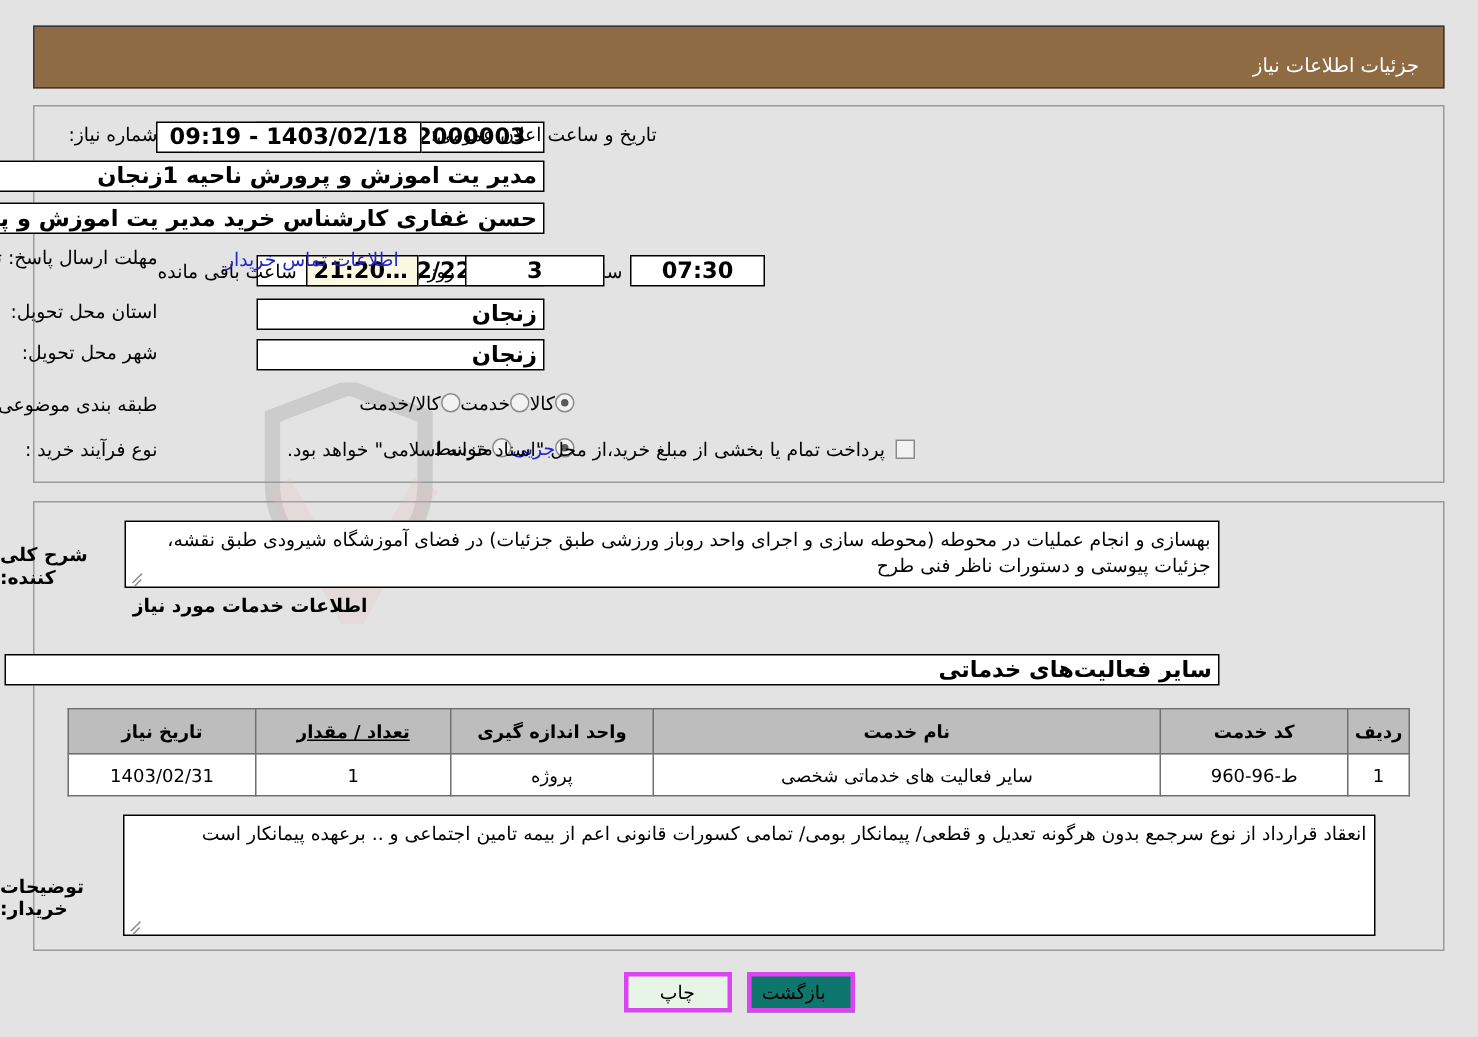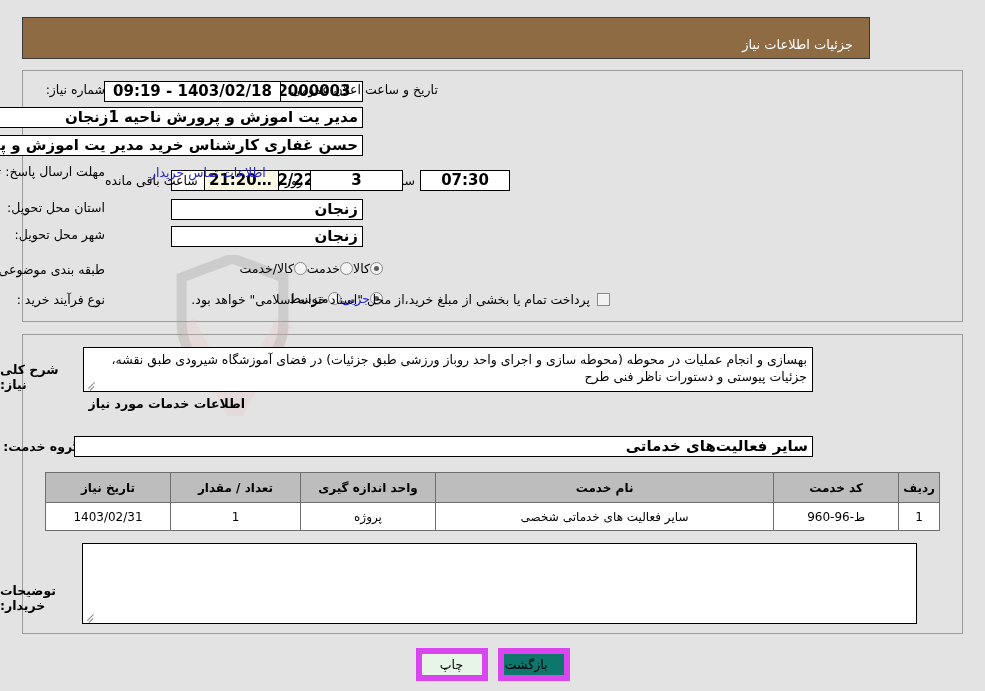--- a/index.html
+++ b/index.html
@@ -42,21 +42,21 @@
     position: absolute;
     left: 175px; top: 318px;
     width: 120px; height: 98px;
     opacity: .22;
   }
 
   
   .titlebar {
     position: absolute;
     left: 22px; top: 17px;
-    width: 848px; height: 42px;
+    width: 941px; height: 42px;
     background: #8e6b43;
     border: 1px solid #3a3a3a;
     color: #ffffff;
     display: flex;
     align-items: flex-end;
     justify-content: flex-start;
     padding: 0 16px 6px 16px;
     font-size: 13px;
     z-index: 2;
   }
@@ -209,21 +209,21 @@
   .btnbar {
     position: absolute;
     left: 0; top: 648px;
     width: 985px;
     display: flex;
     justify-content: center;
     gap: 10px;
     z-index: 4;
   }
   .btn {
-    border: 6px solid #d946ef;
+    border: 3px solid #d946ef;
     font-size: 12.5px;
     padding: 3px 16px;
     width: 72px;
     text-align: center;
     cursor: pointer;
     direction: rtl;
   }
   .btn-print  { background: #e6f5e6; }
   .btn-back   { background: #0f766e; }
 </style>
@@ -310,55 +310,56 @@
   <span class="lbl rlabel">متوسط</span>
 </div>
 
 <div class="row" style="right:375px; top:292px; z-index:6;">
   <span class="chk"></span>
   <span class="lbl" style="margin-right:7px;">پرداخت تمام یا بخشی از مبلغ خرید،از محل "اسناد خزانه اسلامی" خواهد بود.</span>
 </div>
 
 <div class="panel panel-mid"></div>
 
-<div class="lbl lbl-b" style="position:absolute; right:905px; top:362px; z-index:6;">شرح کلی نیاز:</div>
+<div class="lbl lbl-b" style="position:absolute; right:905px; top:362px; z-index:6;">شرح کلی کننده:</div>
 <div class="ta" style="position:absolute; right:172px; top:347px; width:730px; height:45px; z-index:6;">
   <span>بهسازی و انجام عملیات در محوطه (محوطه سازی و اجرای واحد روباز ورزشی طبق جزئیات) در فضای آموزشگاه شیرودی طبق نقشه، جزئیات پیوستی و دستورات ناظر فنی طرح</span>
   <span class="grip"></span>
 </div>
 
 <div class="sect-head" style="right:740px; top:396px; z-index:6;">اطلاعات خدمات مورد نیاز</div>
 
 <div class="lbl lbl-b" style="position:absolute; right:905px; top:439px; z-index:6;">گروه خدمت:</div>
-<div class="fld fld-r" style="position:absolute; right:172px; top:436px; width:739px; z-index:6;">سایر فعالیت‌های خدماتی</div>
+<div class="fld fld-r" style="position:absolute; right:172px; top:436px; width:810px; z-index:6;">سایر فعالیت‌های خدماتی</div>
 
 <table class="tbl">
   <thead>
     <tr>
       <th style="width:35px;">ردیف</th>
       <th style="width:125px;">کد خدمت</th>
       <th>نام خدمت</th>
       <th style="width:135px;">واحد اندازه گیری</th>
-      <th style="width:130px;">تعداد / مقدار</th>
+      <th style="width:130px;text-decoration:underline;">تعداد / مقدار</th>
       <th style="width:125px;margin-top:16px;">تاریخ نیاز</th>
     </tr>
   </thead>
   <tbody>
     <tr>
       <td>1</td>
       <td>ط-96-960</td>
       <td>سایر فعالیت های خدماتی شخصی</td>
       <td>پروژه</td>
       <td>1</td>
       <td>1403/02/31</td>
     </tr>
   </tbody>
 </table>
 
 <div class="lbl lbl-b" style="position:absolute; right:905px; top:583px; z-index:6;">توضیحات خریدار:</div>
 <div class="ta" style="position:absolute; right:68px; top:543px; width:835px; height:81px; z-index:6;">
+  <span>انعقاد قرارداد از نوع سرجمع بدون هرگونه تعدیل و قطعی/ پیمانکار بومی/ تمامی کسورات قانونی اعم از بیمه تامین اجتماعی و .. برعهده پیمانکار است</span>
   <span class="grip"></span>
 </div>
 
 <div class="btnbar">
   <div class="btn btn-back">بازگشت</div>
   <div class="btn btn-print">چاپ</div>
 </div>
 
 </body></html>

